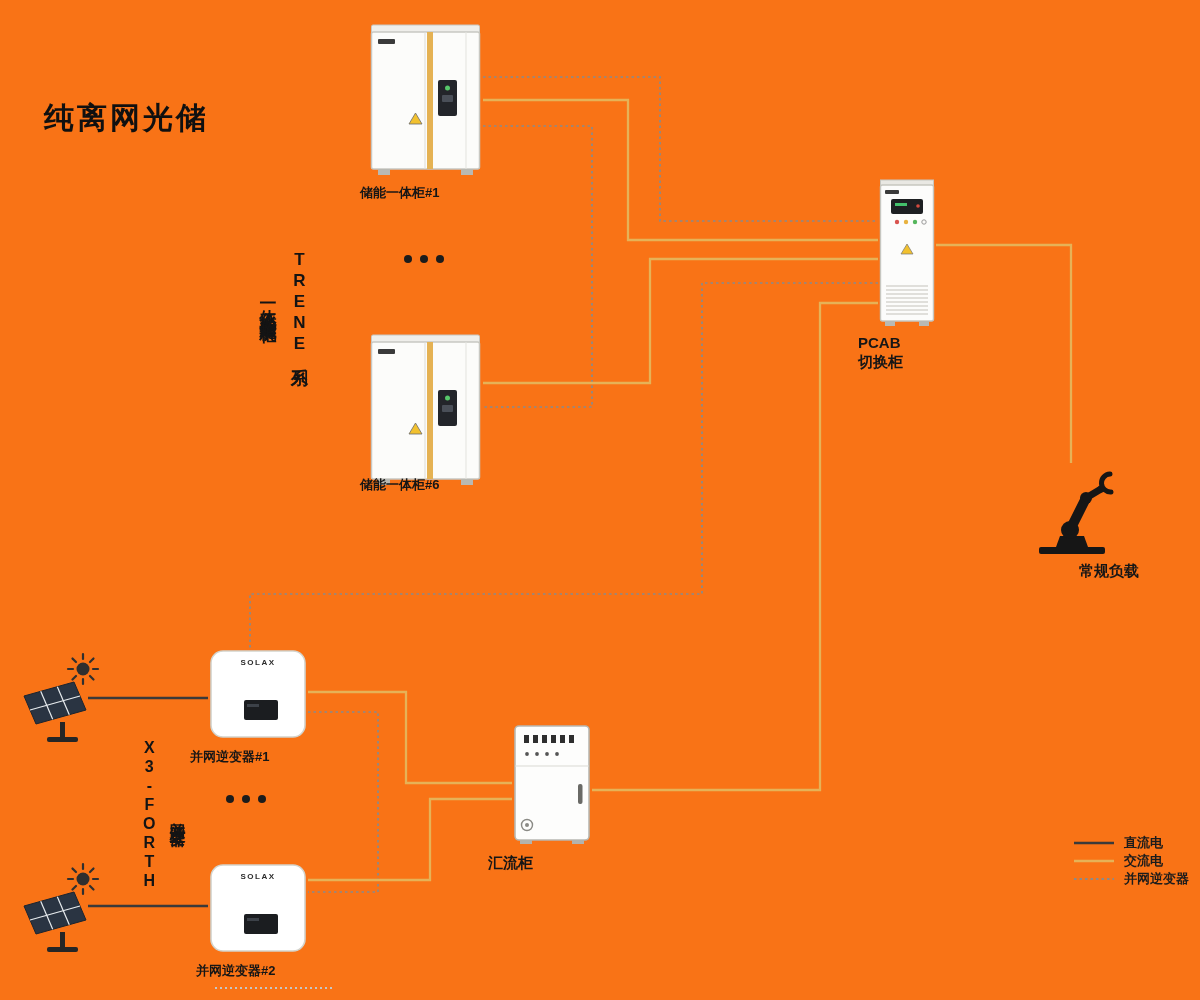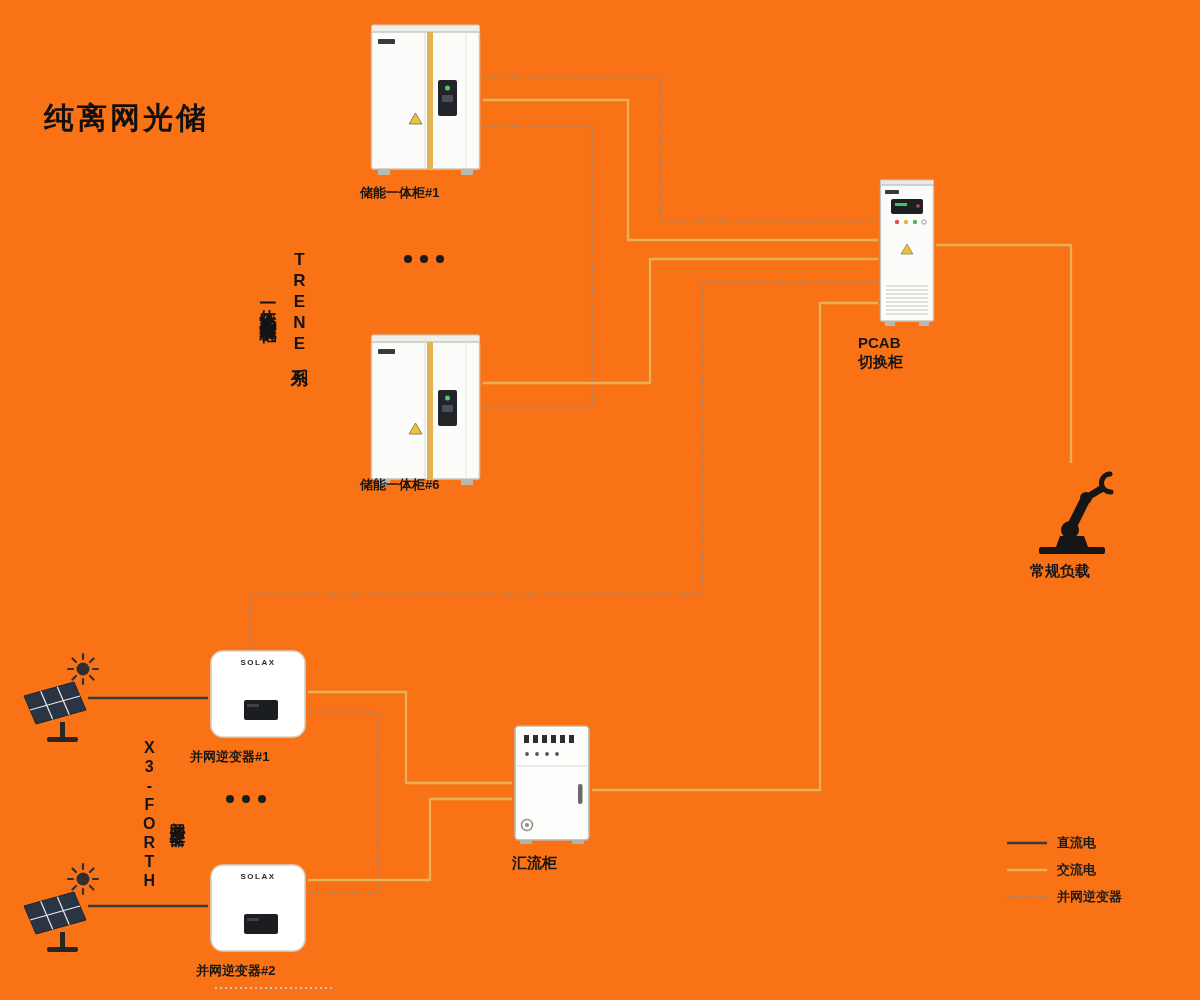--- a/index.html
+++ b/index.html
@@ -29,21 +29,21 @@
   .vlabel-inverter { left:134px; top:738px; height:154px; font-size:16px; line-height:1.8; }
 
   .node-label {
     position:absolute; font-size:13px; font-weight:700; color:#161616; 
   }
   .node-label.lg { font-size:15px; line-height:1.25; }
 
   .dots { position:absolute; display:flex; gap:8px; }
   .dots span { width:8px; height:8px; border-radius:50%; background:#1c1c1c; }
 
-  .legend { position:absolute; left:1006px; top:834px; display:flex; flex-direction:column; gap:9px; }
+  .legend { position:absolute; left:1073px; top:834px; display:flex; flex-direction:column; gap:0; }
   .legend-row { display:flex; align-items:center; gap:9px; }
   .legend-row svg { flex:0 0 auto; }
   .legend-label { font-size:13px; font-weight:700; color:#1c1c1c; }
   .legend-line.comm-sample { stroke-dasharray:2.5 3; }
 </style>
 </head>
 <body>
 
 <div class="canvas">
 
@@ -150,21 +150,21 @@
   <svg class="comp" style="left:1030px;top:462px" width="85" height="95" viewBox="0 0 85 95">
     <rect x="9" y="85" width="66" height="7" rx="2" fill="#161616"></rect>
     <path d="M26,85 L30,74 h24 l4,11 z" fill="#161616"></path>
     <circle cx="40" cy="68" r="9" fill="#161616"></circle>
     <line x1="40" y1="68" x2="56" y2="36" stroke="#161616" stroke-width="10" stroke-linecap="round"></line>
     <circle cx="56" cy="36" r="6" fill="#161616"></circle>
     <line x1="56" y1="36" x2="71" y2="27" stroke="#161616" stroke-width="7" stroke-linecap="round"></line>
     <circle cx="71" cy="27" r="3.5" fill="#161616"></circle>
     <path d="M80,12 A9,9 0 1 0 81,30" fill="none" stroke="#161616" stroke-width="5" stroke-linecap="round"></path>
   </svg>
-  <div class="node-label lg" style="left:1030px;top:562px;width:100px">常规负载</div>
+  <div class="node-label lg" style="left:1079px;top:562px;width:100px">常规负载</div>
 
   <svg class="comp" style="left:20px;top:652px" width="88" height="92" viewBox="0 0 88 92">
     <g stroke="#2f2f2f" stroke-width="2.2" stroke-linecap="round">
       <line x1="63" y1="2" x2="63" y2="7"></line>
         <line x1="63" y1="27" x2="63" y2="32"></line>
       <line x1="48" y1="17" x2="53" y2="17"></line>
         <line x1="73" y1="17" x2="78" y2="17"></line>
       <line x1="52.5" y1="6.5" x2="56" y2="10"></line>
         <line x1="70" y1="24" x2="73.5" y2="27.5"></line>
       <line x1="73.5" y1="6.5" x2="70" y2="10"></line>
@@ -241,21 +241,21 @@
       <circle cx="35" cy="32" r="1.9"></circle>
         <circle cx="45" cy="32" r="1.9"></circle>
     </g>
     <line x1="3" y1="44" x2="77" y2="44" stroke="#d9d9d3"></line>
     <rect x="66" y="62" width="4.5" height="20" rx="2" fill="#6a6a66"></rect>
     <circle cx="15" cy="103" r="5.5" fill="none" stroke="#8a8a85" stroke-width="1.4"></circle>
     <circle cx="15" cy="103" r="2" fill="#8a8a85"></circle>
     <rect x="8" y="118" width="12" height="4" fill="#b3b3ad"></rect>
     <rect x="60" y="118" width="12" height="4" fill="#b3b3ad"></rect>
   </svg>
-  <div class="node-label lg" style="left:512px;top:854px;width:80px">汇流柜</div>
+  <div class="node-label lg" style="left:488px;top:854px;width:80px">汇流柜</div>
 
   <div class="legend">
     <div class="legend-row">
       <svg width="42" height="8" viewBox="0 0 42 8">
         <line class="legend-line" x1="1" y1="4" x2="41" y2="4" stroke-width="2.5" stroke="#3a3a3a"></line>
       </svg>
       <span class="legend-label">直流电</span>
     </div>
     <div class="legend-row">
       <svg width="42" height="8" viewBox="0 0 42 8">

